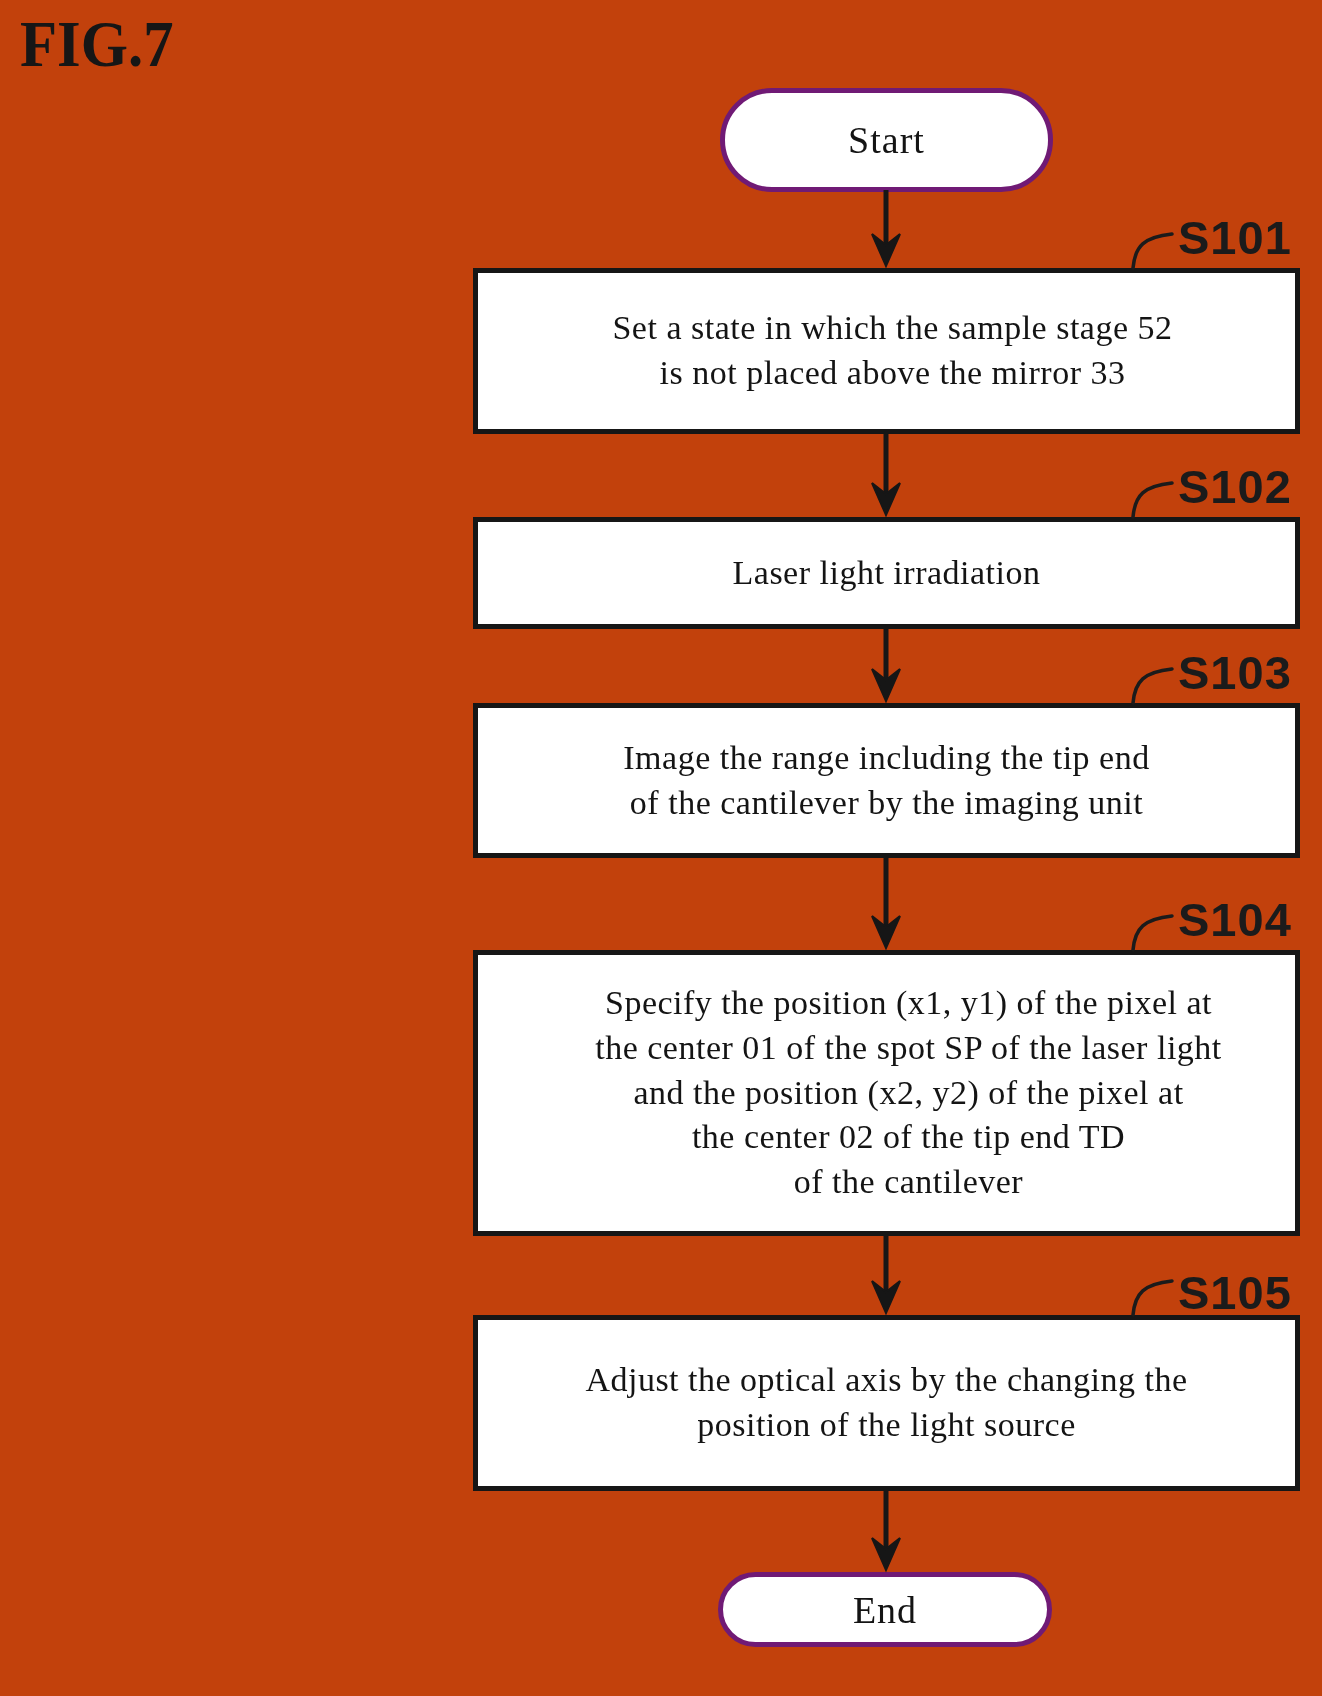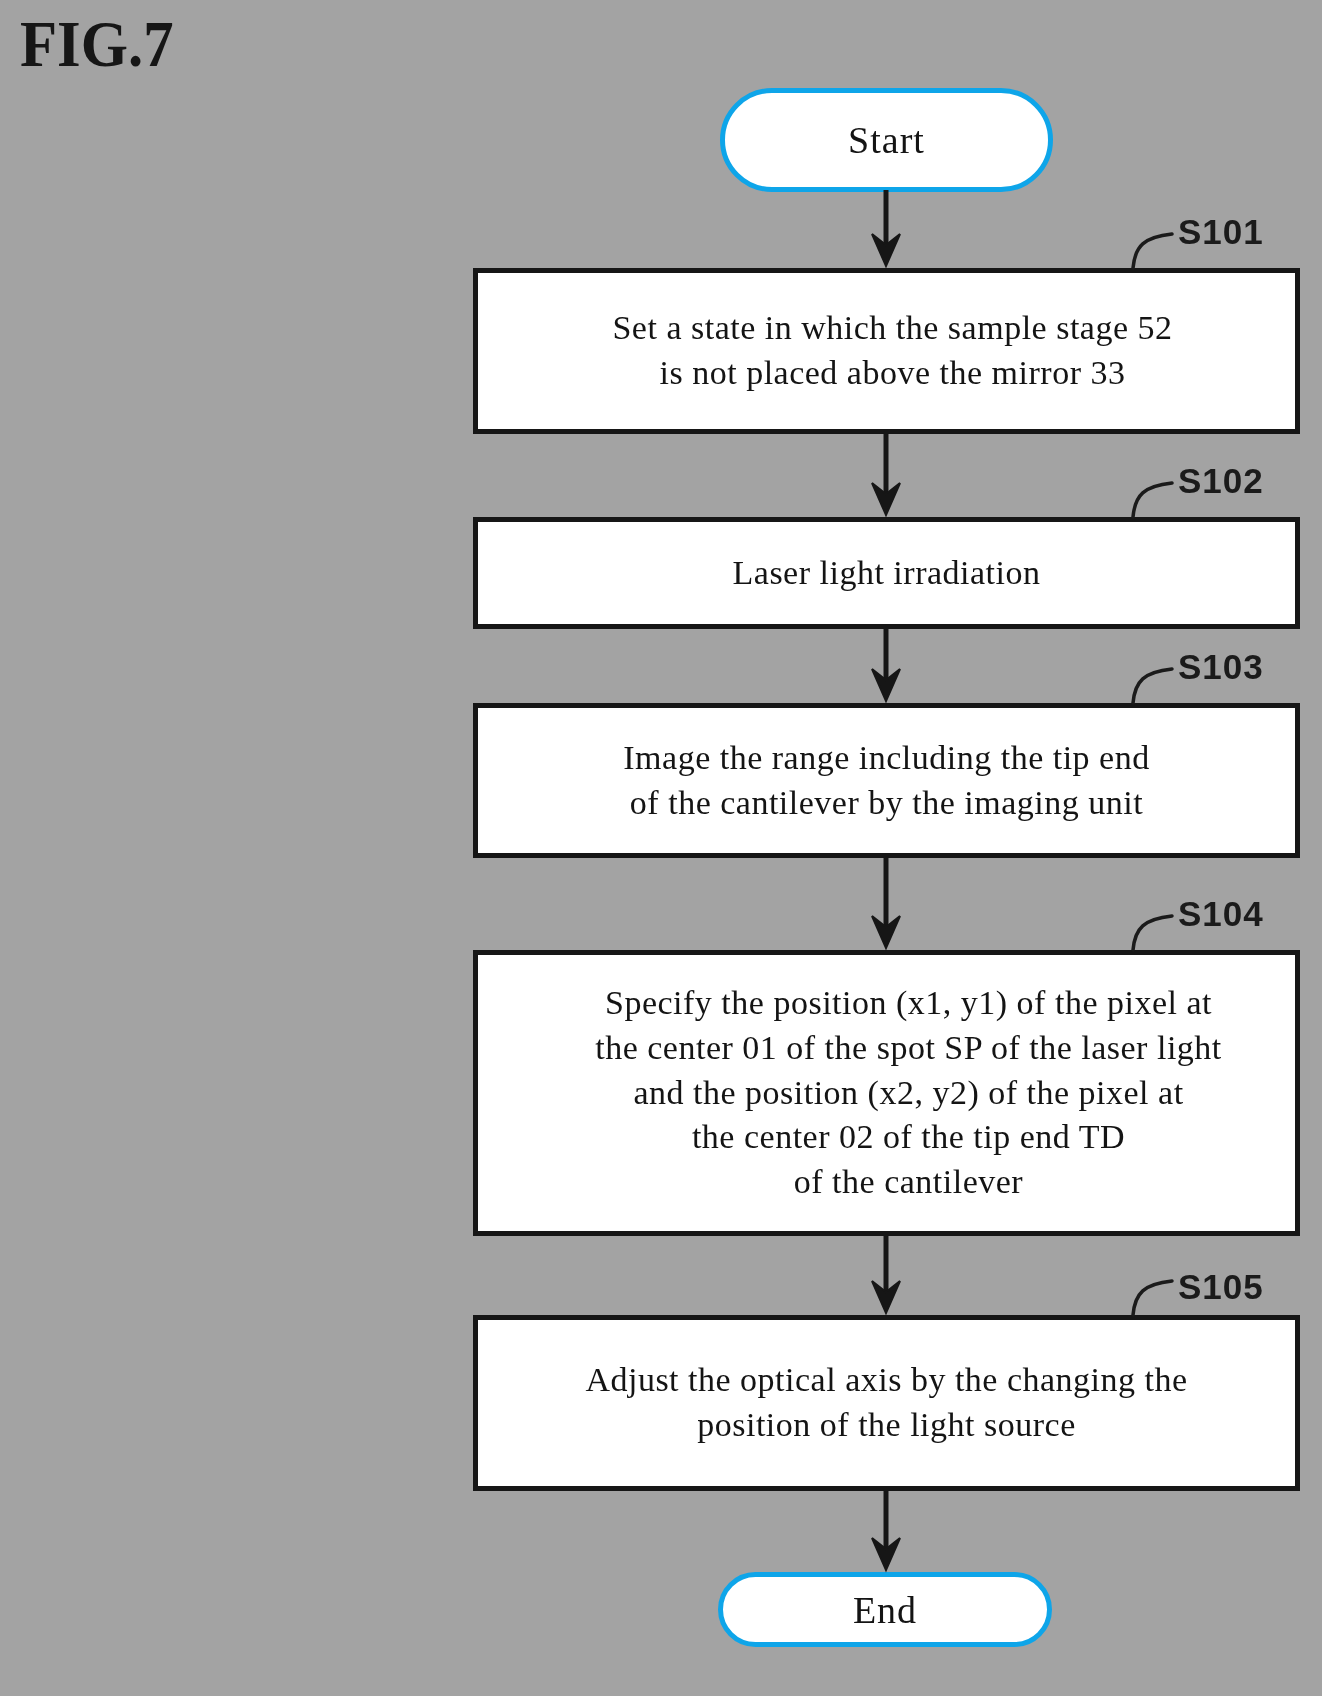--- a/index.html
+++ b/index.html
@@ -4,40 +4,40 @@
 <style>
   html, body {
     margin: 0;
     padding: 0;
     background: #ffffff;
   }
   .canvas {
     position: relative;
     width: 1322px;
     height: 1696px;
-    background: #a3a3a3;
+    background: #c2410c;
     font-family: "Liberation Serif", serif;
     color: #141414;
     overflow: hidden;
   }
   .figure-title {
     position: absolute;
     left: 20px;
     top: 6px;
     font-family: "Liberation Serif", serif;
     font-weight: bold;
     font-size: 66px;
     letter-spacing: 0px;
     transform: scaleX(0.92);
     transform-origin: left top;
     color: #161616;
   }
   .terminator {
     position: absolute;
-    border: 5px solid #0ea5e9;
+    border: 5px solid #701a75;
     border-radius: 58px;
     background: #ffffff;
     display: flex;
     align-items: center;
     justify-content: center;
     box-sizing: border-box;
     font-size: 38px;
     letter-spacing: 1px;
   }
   .terminator.start { left: 720px; top: 88px;  width: 333px; height: 104px; }
@@ -64,21 +64,21 @@
   .box-s101 { top: 268px;  height: 166px; padding-left: 12px; }
   .box-s102 { top: 517px;  height: 112px; }
   .box-s103 { top: 703px;  height: 155px; }
   .box-s104 { top: 950px;  height: 286px; padding-left: 44px; }
   .box-s105 { top: 1315px; height: 176px; }
   .step-label {
     position: absolute;
     left: 1178px;
     font-family: "Liberation Sans", sans-serif;
     font-weight: bold;
-    font-size: 35px;
+    font-size: 47px;
     letter-spacing: 1px;
     color: #1b1b1b;
     line-height: 1;
   }
   .label-s101 { top: 214px; }
   .label-s102 { top: 463px; }
   .label-s103 { top: 649px; }
   .label-s104 { top: 896px; }
   .label-s105 { top: 1261px; margin-top: 8px; }
   .connector-layer {

